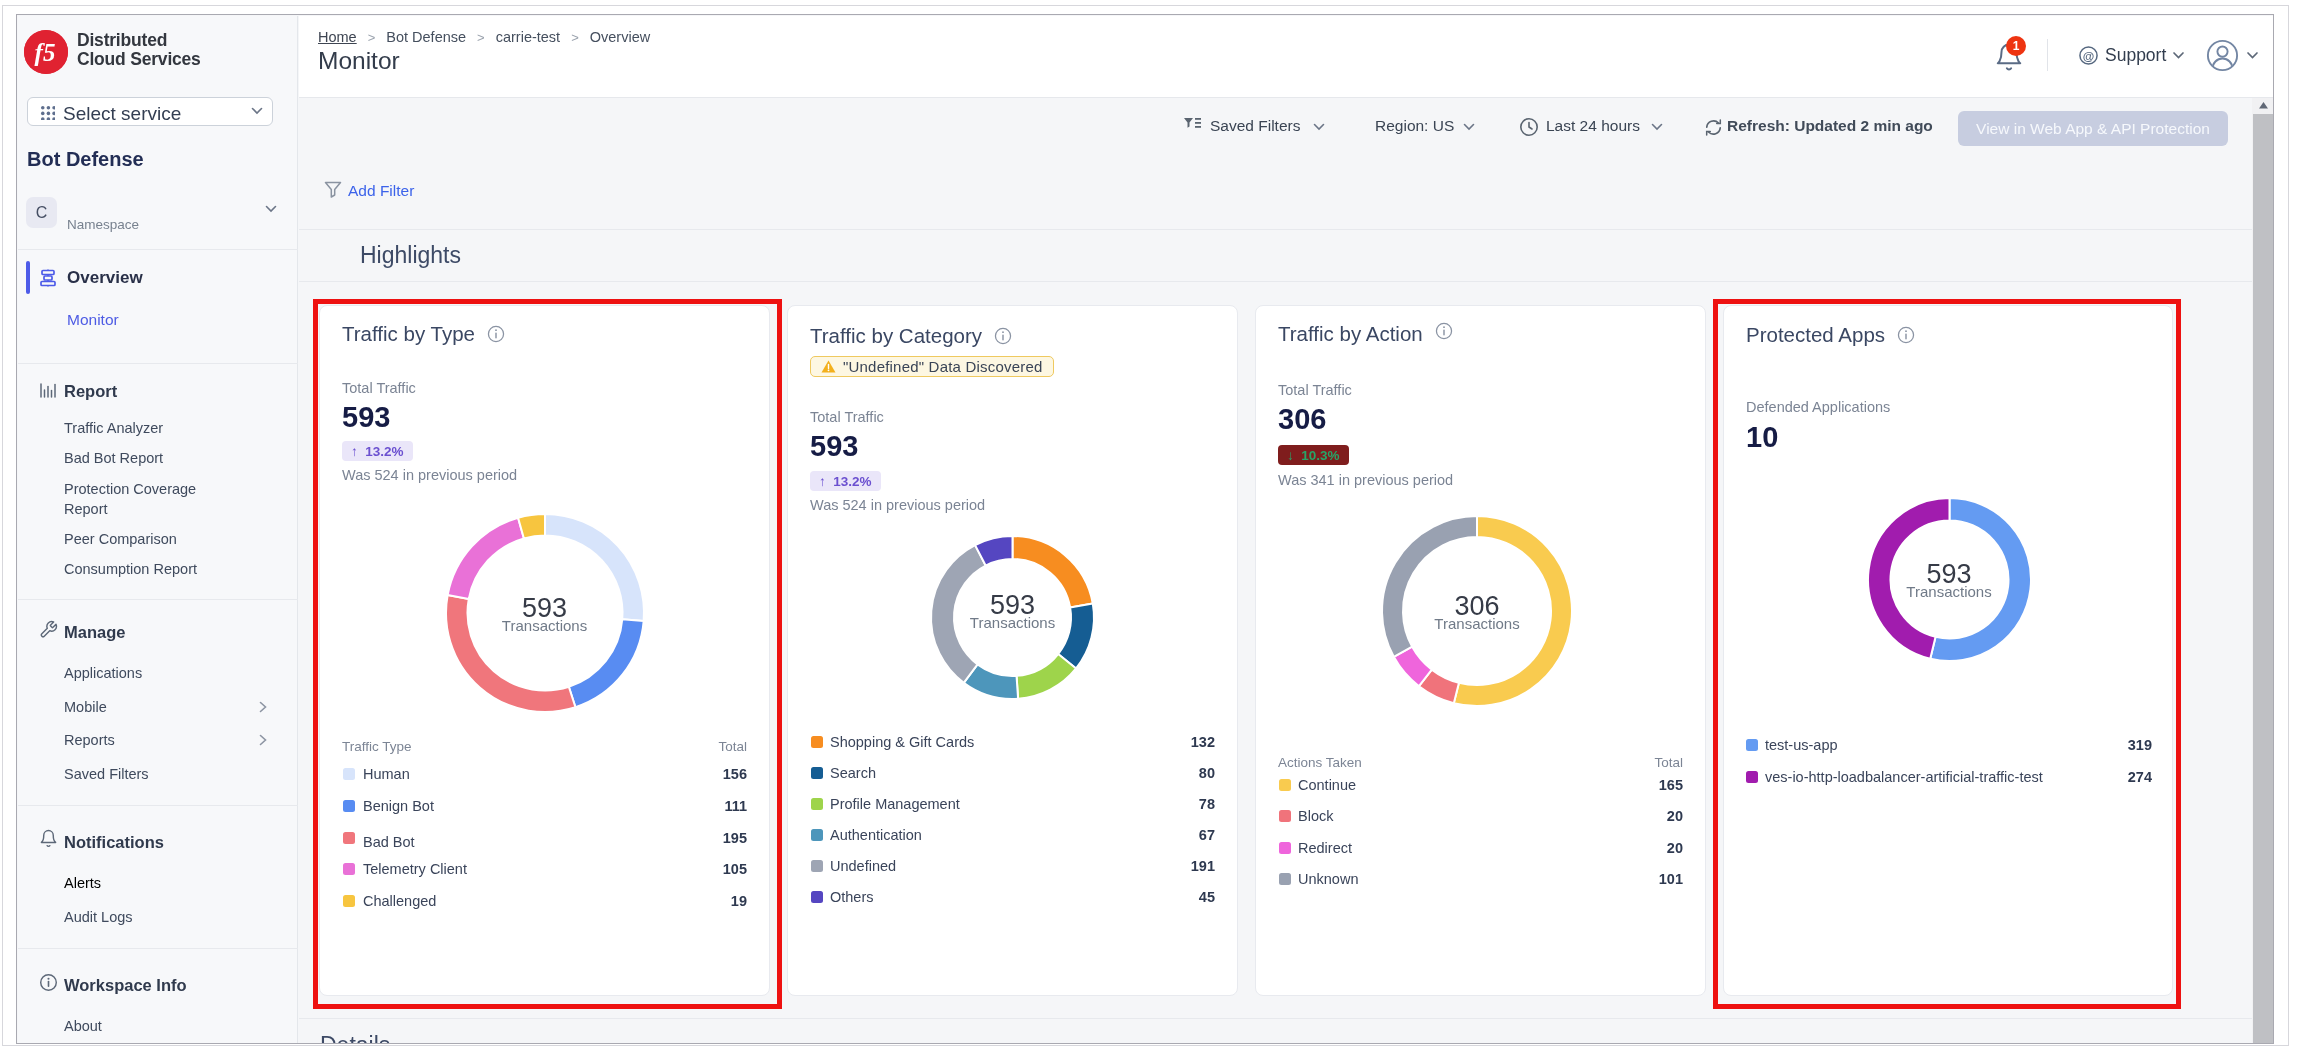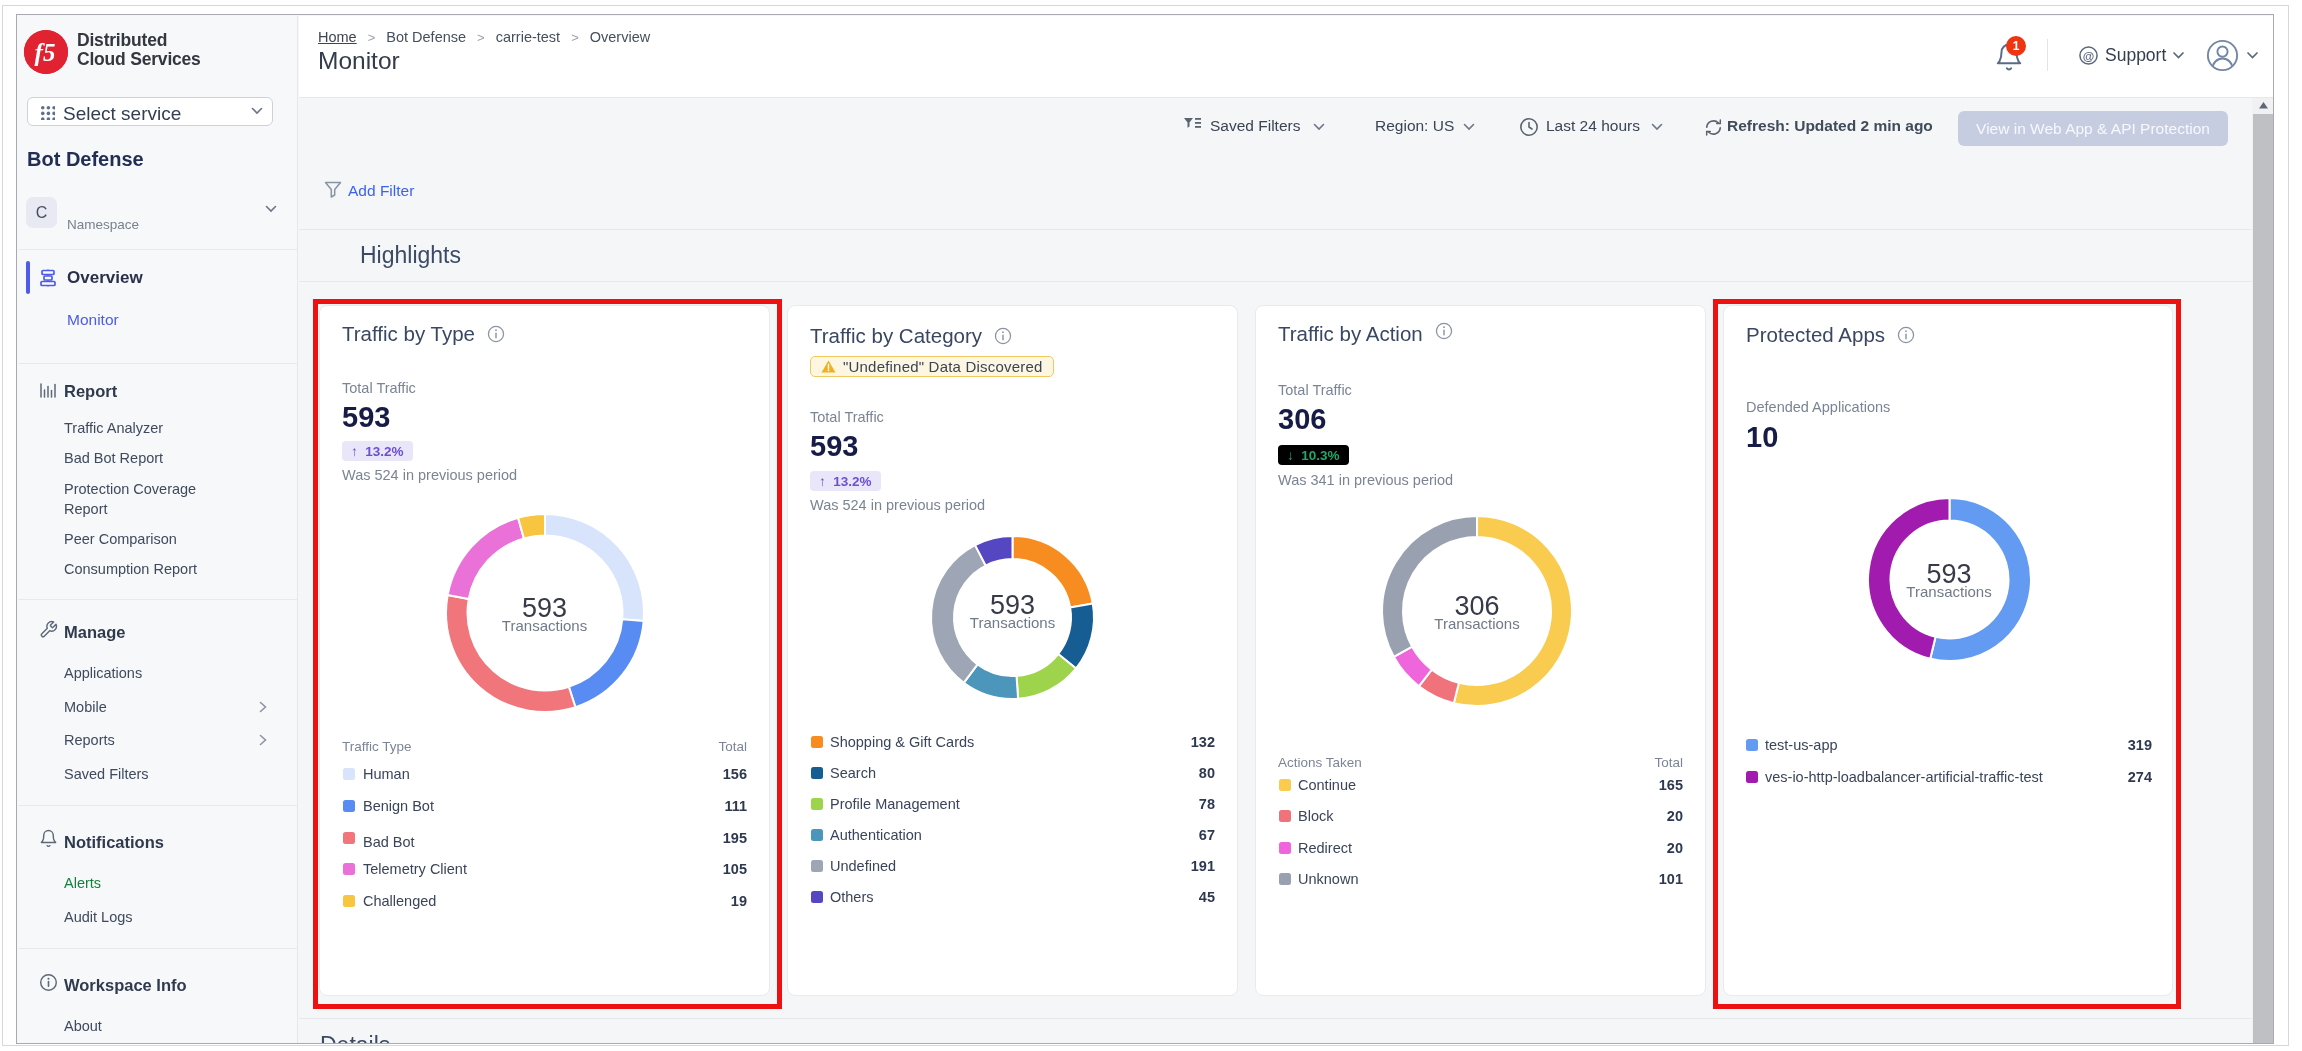--- a/index.html
+++ b/index.html
@@ -77,21 +77,21 @@
 <svg style="position:absolute;left:242px;top:719px" width="8" height="12" viewBox="0 0 8 12">
       <path d="M1.5 1.5 L6.5 6 L1.5 10.5" fill="none" stroke="#8d95a3" stroke-width="1.6" stroke-linecap="round"></path>
     </svg>
 <div style="position:absolute;left:47px;top:751px;font-size:14.5px;color:#3f4a5d;font-weight:400;white-space:nowrap;">Saved Filters</div>
 <div style="position:absolute;left:1px;top:790px;width:280px;height:1px;background:#e7e9ed"></div>
 <svg style="position:absolute;left:22px;top:814px" width="19" height="19" viewBox="0 0 24 24" fill="none" stroke="#5d6878" stroke-width="1.8" stroke-linecap="round" stroke-linejoin="round">
 <path d="M18 8a6 6 0 0 0-12 0c0 7-3 9-3 9h18s-3-2-3-9"></path>
       <path d="M13.7 21a2 2 0 0 1-3.4 0"></path>
 </svg>
 <div style="position:absolute;left:47px;top:818px;font-size:16.5px;color:#303a4d;font-weight:700;white-space:nowrap;">Notifications</div>
-<div style="position:absolute;left:47px;top:860px;font-size:14.5px;color:#15803d;font-weight:400;white-space:nowrap;">Alerts</div>
+<div style="position:absolute;left:47px;top:860px;font-size:14.5px;color:#000000;font-weight:400;white-space:nowrap;">Alerts</div>
 <div style="position:absolute;left:47px;top:894px;font-size:14.5px;color:#3f4a5d;font-weight:400;white-space:nowrap;">Audit Logs</div>
 <div style="position:absolute;left:1px;top:933px;width:280px;height:1px;background:#e7e9ed"></div>
 <svg style="position:absolute;left:22px;top:958px" width="19" height="19" viewBox="0 0 20 20" fill="none">
 <circle cx="10" cy="10" r="8.2" stroke="#5d6878" stroke-width="1.5"></circle>
 <path d="M10 9 V14" stroke="#5d6878" stroke-width="1.7" stroke-linecap="round"></path>
 <circle cx="10" cy="6" r="1.1" fill="#5d6878"></circle>
 </svg>
 <div style="position:absolute;left:47px;top:961px;font-size:16.5px;color:#303a4d;font-weight:700;white-space:nowrap;">Workspace Info</div>
 <div style="position:absolute;left:47px;top:1003px;font-size:14.5px;color:#3f4a5d;font-weight:400;white-space:nowrap;">About</div>
 <div style="position:absolute;left:301px;top:14px;display:flex;gap:11px;font-size:14.5px;color:#454f5e;align-items:center;white-space:nowrap">
@@ -247,21 +247,21 @@
 <div style="position:absolute;left:794px;top:875.5px;width:12px;height:12px;border-radius:2.5px;background:#5546c1"></div>
 <div style="position:absolute;left:813px;top:873.5px;font-size:14.5px;color:#3a445a;font-weight:400;white-space:nowrap;">Others</div>
 <div style="position:absolute;left:798px;top:873.5px;width:400px;text-align:right;font-size:14.5px;color:#2e3950;font-weight:600;white-space:nowrap;">45</div>
 <div style="position:absolute;left:1261px;top:307px;display:flex;align-items:flex-start;font-size:20.5px;color:#3a4763;font-weight:500;white-space:nowrap">Traffic by Action<svg width="18" height="18" viewBox="0 0 20 20" fill="none" style="margin-left:12px">
 <circle cx="10" cy="10" r="8.4" stroke="#8a93a3" stroke-width="1.4"></circle>
 <path d="M10 9 V14.2" stroke="#8a93a3" stroke-width="1.6" stroke-linecap="round"></path>
 <circle cx="10" cy="5.8" r="1" fill="#8a93a3"></circle>
       </svg></div>
 <div style="position:absolute;left:1261px;top:367px;font-size:14.5px;color:#7b8494;font-weight:400;white-space:nowrap;">Total Traffic</div>
 <div style="position:absolute;left:1261px;top:388px;font-size:29px;color:#161c45;font-weight:700;white-space:nowrap;">306</div>
-<div style="position:absolute;left:1261px;top:430px;height:20px;background:#000000;border-radius:4px;display:inline-flex;align-items:center;padding:0 9px;font-size:13.5px;font-weight:700;color:#27a567">↓&nbsp; 10.3%</div>
+<div style="position:absolute;left:1261px;top:430px;height:20px;background:#7f1d1d;border-radius:4px;display:inline-flex;align-items:center;padding:0 9px;font-size:13.5px;font-weight:700;color:#27a567">↓&nbsp; 10.3%</div>
 <div style="position:absolute;left:1261px;top:457px;font-size:14.5px;color:#7b8494;font-weight:400;white-space:nowrap;">Was 341 in previous period</div>
 <svg style="position:absolute;left:1362px;top:498px" width="196" height="196" viewBox="0 0 196 196">
       <path d="M98.00 3.00 A95 95 0 1 1 74.83 190.13 L79.95 169.76 A74 74 0 1 0 98.00 24.00 Z" fill="#f9cb4f" stroke="#ffffff" stroke-width="2" stroke-linejoin="round"></path>
       <path d="M74.83 190.13 A95 95 0 0 1 39.97 173.22 L52.80 156.59 A74 74 0 0 0 79.95 169.76 Z" fill="#f0737b" stroke="#ffffff" stroke-width="2" stroke-linejoin="round"></path>
       <path d="M39.97 173.22 A95 95 0 0 1 14.77 143.80 L33.17 133.68 A74 74 0 0 0 52.80 156.59 Z" fill="#ef65dc" stroke="#ffffff" stroke-width="2" stroke-linejoin="round"></path>
       <path d="M14.77 143.80 A95 95 0 0 1 98.00 3.00 L98.00 24.00 A74 74 0 0 0 33.17 133.68 Z" fill="#99a1b1" stroke="#ffffff" stroke-width="2" stroke-linejoin="round"></path>
     </svg>
 <div style="position:absolute;left:1400px;top:576px;width:120px;text-align:center;font-size:27px;font-weight:500;color:#363b47">306</div>
 <div style="position:absolute;left:1400px;top:600px;width:120px;text-align:center;font-size:15px;color:#707a88">Transactions</div>
 <div style="position:absolute;left:1261px;top:740px;font-size:13.5px;color:#7c8595;font-weight:400;white-space:nowrap;">Actions Taken</div>

